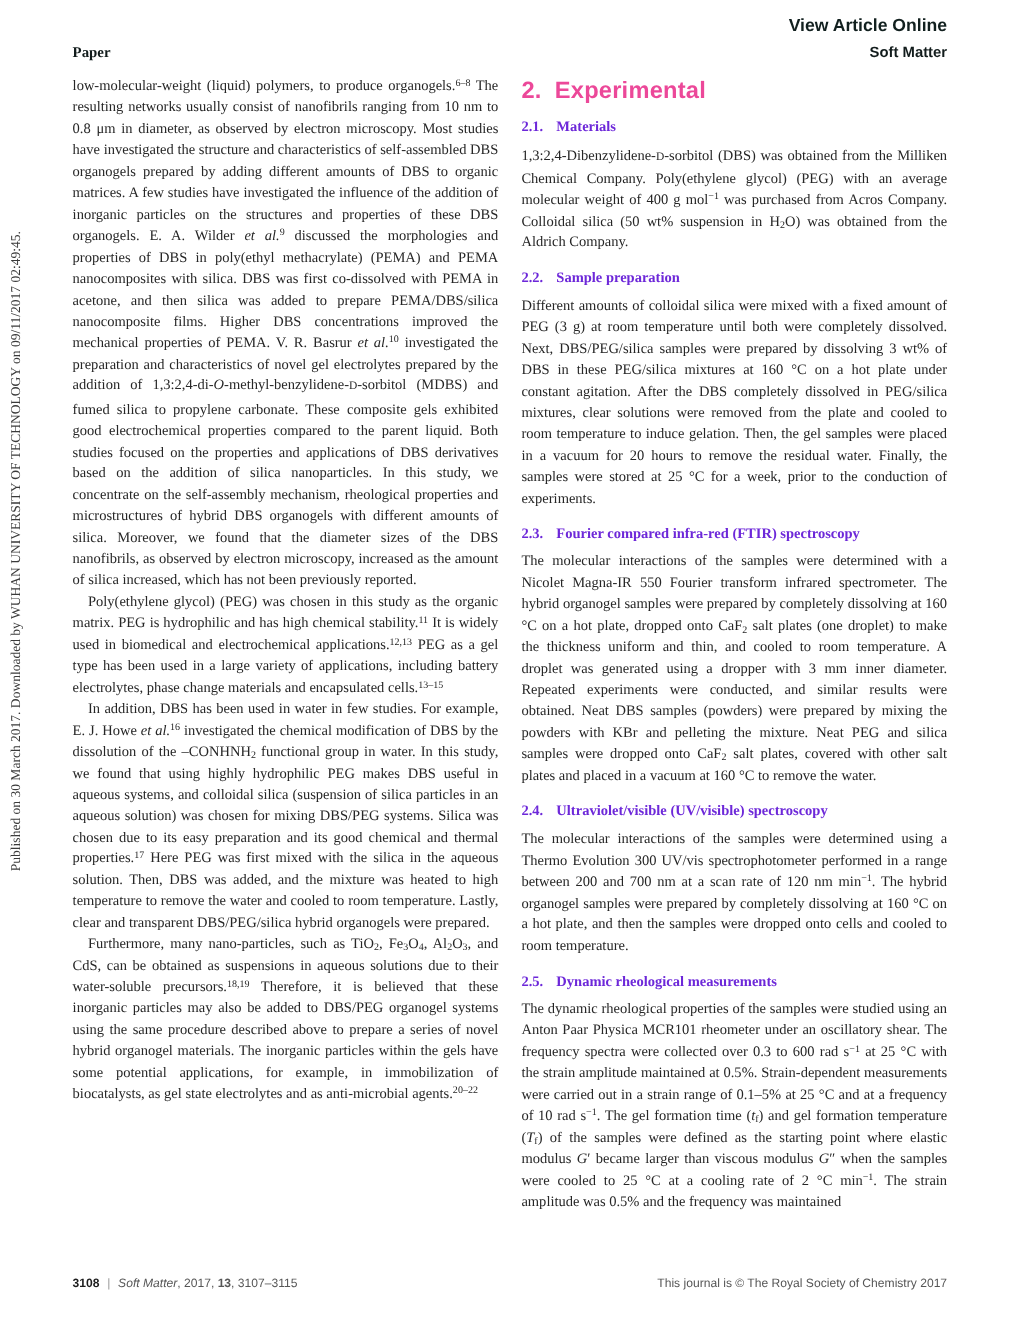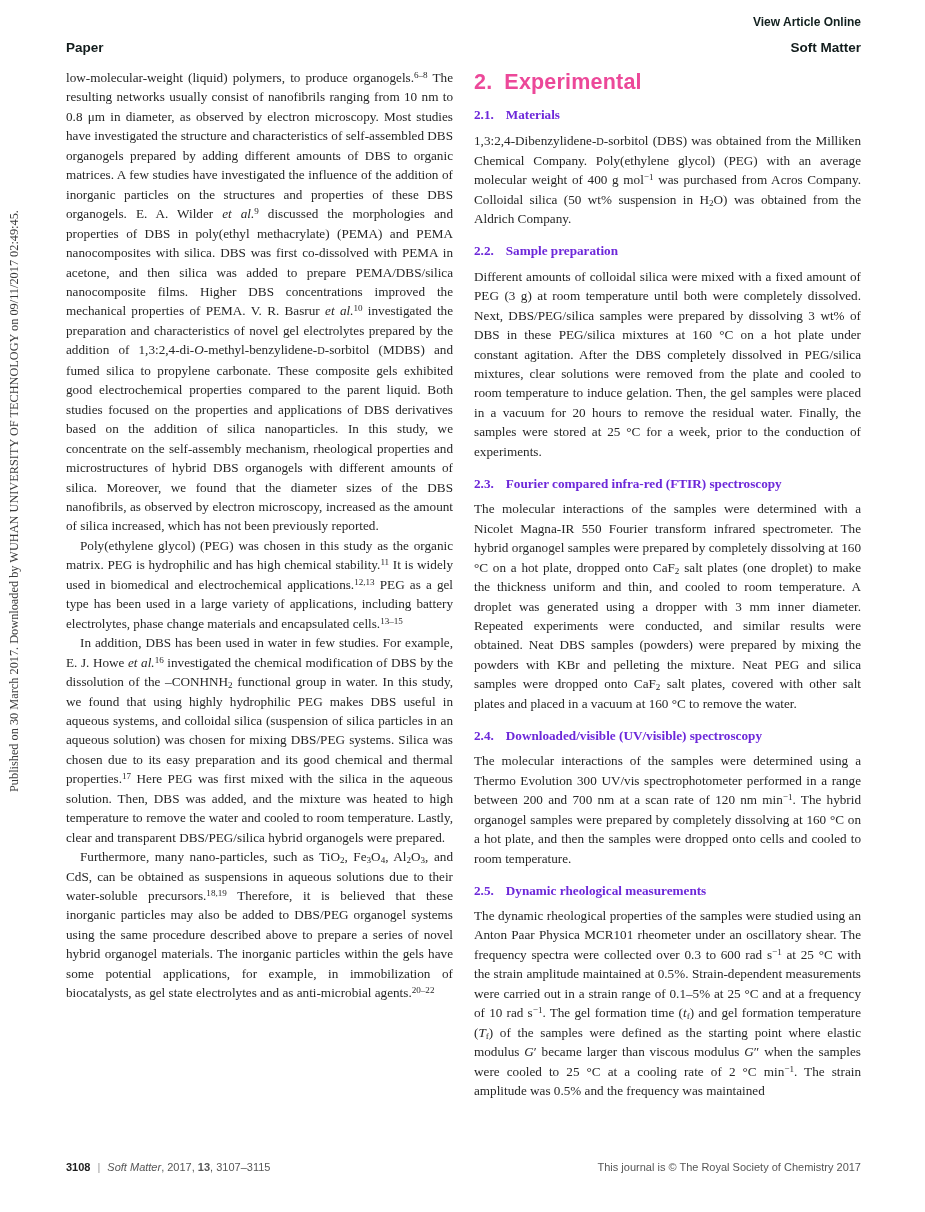--- a/index.html
+++ b/index.html
@@ -3,22 +3,22 @@
 <meta charset="utf-8">
 <style>
   html,body{margin:0;padding:0;background:#ffffff;}
   body{width:925px;height:1212px;position:relative;overflow:hidden;
        font-family:"Liberation Serif",serif;color:#262626;
        -webkit-font-smoothing:antialiased;}
   .page{position:absolute;inset:0;}
 
   
   .voa{position:absolute;top:15px;right:64px;font-family:"Liberation Sans",sans-serif;
-       font-weight:bold;font-size:12px;color:#12201f;text-decoration:none;cursor:pointer;}
-  .hdr-left{position:absolute;top:40px;left:66px;font-family:Liberation Sans, sans-serif;
+       font-weight:bold;font-size:16px;color:#12201f;text-decoration:none;cursor:pointer;}
+  .hdr-left{position:absolute;top:40px;left:66px;font-family:Liberation Serif, serif;
        font-weight:bold;font-size:13.5px;color:#121c1c;}
   .hdr-right{position:absolute;top:40px;right:64px;font-family:"Liberation Sans",sans-serif;
        font-weight:bold;font-size:13.5px;color:#121c1c;}
 
   
   .sidebar{position:absolute;left:7px;top:792px;transform:rotate(-90deg);
        transform-origin:0 0;white-space:nowrap;font-family:"Liberation Serif",serif;
        font-size:12.3px;color:#3a3a3a;}
 
   
@@ -83,21 +83,21 @@
         <span class="num">2.2.</span><span>Sample preparation</span>
       </h3>
       <p class="sb">Different amounts of colloidal silica were mixed with a fixed amount of PEG (3 g) at room temperature until both were completely dissolved. Next, DBS/PEG/silica samples were prepared by dissolving 3 wt% of DBS in these PEG/silica mixtures at 160 °C on a hot plate under constant agitation. After the DBS completely dissolved in PEG/silica mixtures, clear solutions were removed from the plate and cooled to room temperature to induce gelation. Then, the gel samples were placed in a vacuum for 20 hours to remove the residual water. Finally, the samples were stored at 25 °C for a week, prior to the conduction of experiments.</p>
 
       <h3 class="sub">
         <span class="num">2.3.</span><span>Fourier compared infra-red (FTIR) spectroscopy</span>
       </h3>
       <p class="sb">The molecular interactions of the samples were determined with a Nicolet Magna-IR 550 Fourier transform infrared spectrometer. The hybrid organogel samples were prepared by completely dissolving at 160 °C on a hot plate, dropped onto CaF<sub>2</sub> salt plates (one droplet) to make the thickness uniform and thin, and cooled to room temperature. A droplet was generated using a dropper with 3 mm inner diameter. Repeated experiments were conducted, and similar results were obtained. Neat DBS samples (powders) were prepared by mixing the powders with KBr and pelleting the mixture. Neat PEG and silica samples were dropped onto CaF<sub>2</sub> salt plates, covered with other salt plates and placed in a vacuum at 160 °C to remove the water.</p>
 
       <h3 class="sub">
-        <span class="num">2.4.</span><span>Downloaded/visible (UV/visible) spectroscopy</span>
+        <span class="num">2.4.</span><span>Ultraviolet/visible (UV/visible) spectroscopy</span>
       </h3>
       <p class="sb">The molecular interactions of the samples were determined using a Thermo Evolution 300 UV/vis spectrophotometer performed in a range between 200 and 700 nm at a scan rate of 120 nm min<sup>−1</sup>. The hybrid organogel samples were prepared by completely dissolving at 160 °C on a hot plate, and then the samples were dropped onto cells and cooled to room temperature.</p>
 
       <h3 class="sub">
         <span class="num">2.5.</span><span>Dynamic rheological measurements</span>
       </h3>
       <p class="sb">The dynamic rheological properties of the samples were studied using an Anton Paar Physica MCR101 rheometer under an oscillatory shear. The frequency spectra were collected over 0.3 to 600 rad s<sup>−1</sup> at 25 °C with the strain amplitude maintained at 0.5%. Strain-dependent measurements were carried out in a strain range of 0.1–5% at 25 °C and at a frequency of 10 rad s<sup>−1</sup>. The gel formation time (<i>t</i><sub>f</sub>) and gel formation temperature (<i>T</i><sub>f</sub>) of the samples were defined as the starting point where elastic modulus <i>G</i>′ became larger than viscous modulus <i>G</i>″ when the samples were cooled to 25 °C at a cooling rate of 2 °C min<sup>−1</sup>. The strain amplitude was 0.5% and the frequency was maintained</p>
     </div>
   </div>
 

